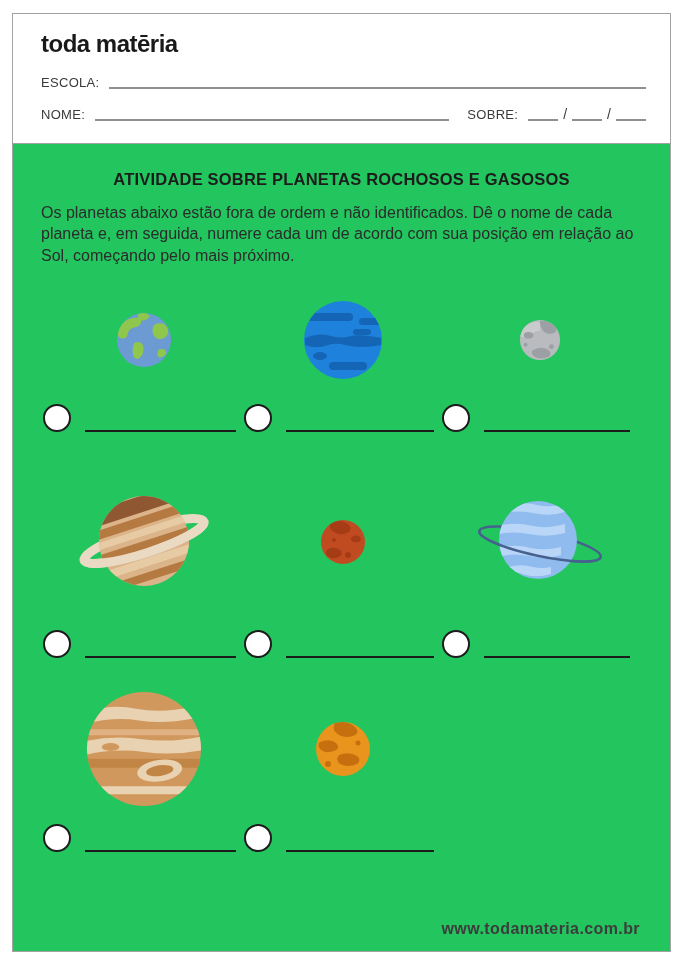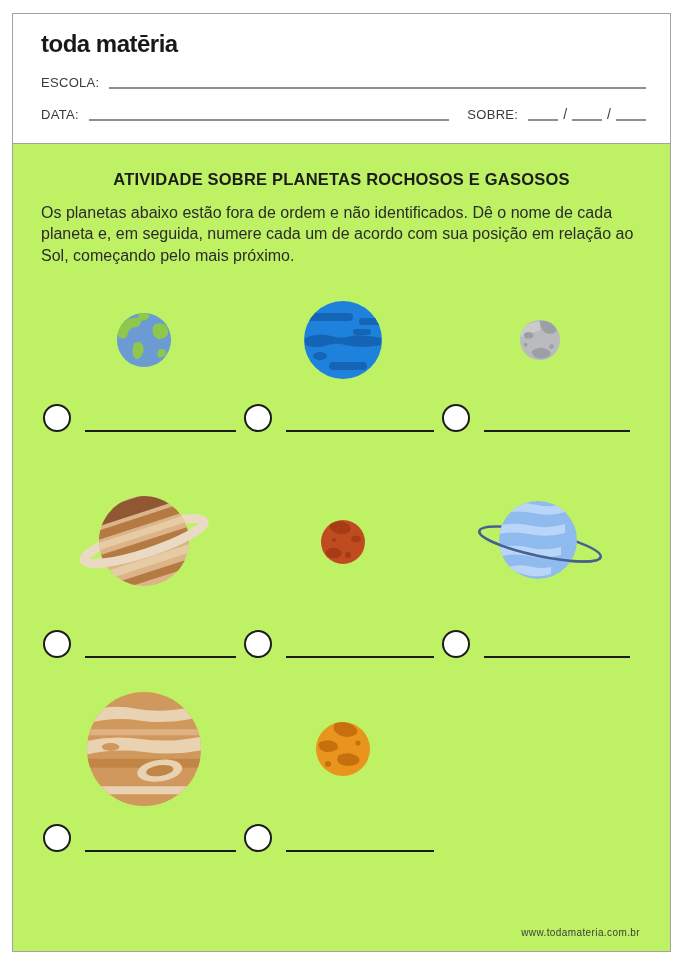--- a/index.html
+++ b/index.html
@@ -28,21 +28,21 @@
   .date-label { margin-left:18px; }
   .date-seg {
     width:30px; border-bottom:2px solid #8f8f8f; height:14px; margin-bottom:1px;
     font-size:13px;
   }
   .slash { font-size:14px; color:#3a3a3a; margin:0 5px; }
   
   .content-box {
     position:absolute; left:12px; top:143px; width:659px; height:809px;
     border:1px solid #a3a3a3; border-top:1px solid #a3a3a3; box-sizing:border-box;
-    background:#bef264;
+    background:#22c55e;
   }
   .title {
     margin:26px 10px 0 10px; text-align:center; font-size:16.5px; font-weight:700;
     color:#1c1c1c; letter-spacing:0.2px;
   }
   .instructions {
     margin:13px 28px 0 28px; max-width:601px; font-size:16px; line-height:1.33;
     color:#2b2b2b;
   }
   .row {
@@ -60,37 +60,37 @@
   .answer { height:36px; display:flex; align-items:flex-end; padding-right:8px; }
   .order-circle {
     width:24px; height:24px; border:2px solid #1c1c1c; border-radius:50%;
     background:#fff; flex:0 0 auto; text-align:center; font-size:14px; line-height:24px;
   }
   .name-line {
     flex:1; border-bottom:2px solid #1c1c1c; height:16px; margin-left:14px;
     font-size:13px;
   }
   .site-url {
-    position:absolute; right:30px; bottom:13px; font-size:10px; font-weight:400;
+    position:absolute; right:30px; bottom:13px; font-size:16px; font-weight:700;
     color:#3c3c3c; letter-spacing:0.4px;padding-left:24px;
   }
 </style>
 </head>
 <body>
 
 <div class="sheet">
 
   <div class="header-box">
     <div class="logo">toda matēria</div>
     <div class="field-row">
       <span class="label">ESCOLA:</span>
       <span class="write-line"></span>
     </div>
     <div class="field-row">
-      <span class="label">DATA:</span>
+      <span class="label">NOME:</span>
       <span class="write-line"></span>
       <span class="label date-label">SOBRE:</span>
       <span class="date-seg"></span>
       <span class="slash">/</span>
       <span class="date-seg"></span>
       <span class="slash">/</span>
       <span class="date-seg"></span>
     </div>
   </div>
 

